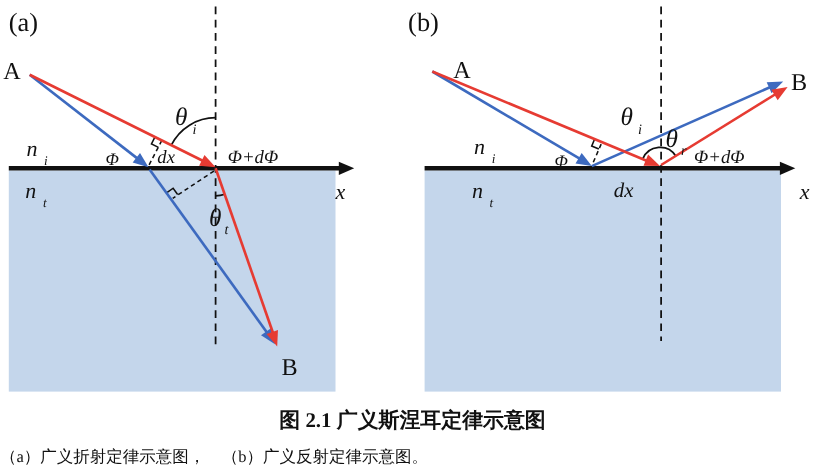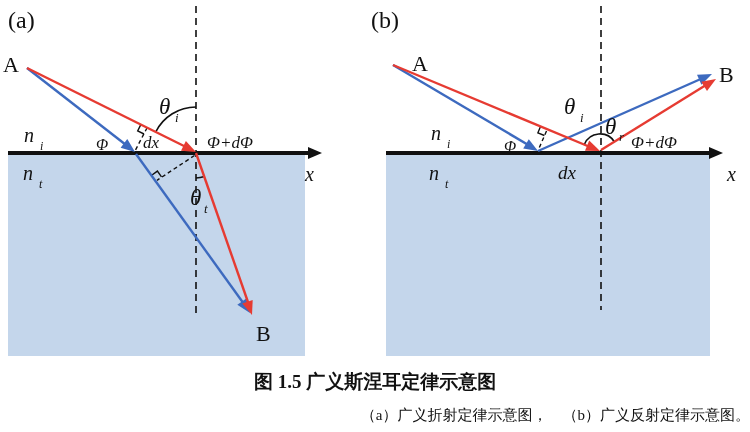--- a/index.html
+++ b/index.html
@@ -2,21 +2,21 @@
 <html><head>
 <meta charset="utf-8">
 <style>
   html,body{margin:0;padding:0;background:#ffffff;width:750px;height:432px;overflow:hidden;}
   .page{position:relative;width:750px;height:432px;background:#fff;font-family:"Liberation Serif","DejaVu Serif",serif;}
   svg{display:block;}
   .lbl{font-family:"Liberation Serif","DejaVu Serif",serif;fill:#111;}
   .math{font-style:italic;}
   .caption-title{position:absolute;top:369px;left:0;width:750px;text-align:center;
     font-size:19px;font-weight:bold;color:#111;font-family:"Liberation Serif","DejaVu Serif",serif;}
-  .caption-sub{position:absolute;top:406px;left:0;width:750px;text-align:right;
+  .caption-sub{position:absolute;top:406px;left:0;width:750px;text-align:left;
     font-size:15px;color:#111;font-family:"Liberation Serif","DejaVu Serif",serif;}
 </style>
 </head>
 <body>
 
 <div class="page">
 
 <svg width="750" height="362" viewBox="0 0 750 362">
 
   <g>
@@ -96,16 +96,16 @@
     <text class="lbl math" x="431" y="140" font-size="20">n</text>
     <text class="lbl math" x="447" y="148" font-size="12">i</text>
     <text class="lbl math" x="429" y="180" font-size="20">n</text>
     <text class="lbl math" x="445" y="188" font-size="12">t</text>
     <text class="lbl math" x="558" y="179" font-size="19">dx</text>
     <text class="lbl math" x="727" y="181" font-size="20">x</text>
     <text class="lbl" x="719" y="82" font-size="22">B</text>
   </g>
 </svg>
 
-<div class="caption-title">图 1.5 广义斯涅耳定律示意图</div>
+<div class="caption-title">图 2.1 广义斯涅耳定律示意图</div>
 <div class="caption-sub">（a）广义折射定律示意图，　（b）广义反射定律示意图。</div>
 
 </div>
 
 </body></html>

